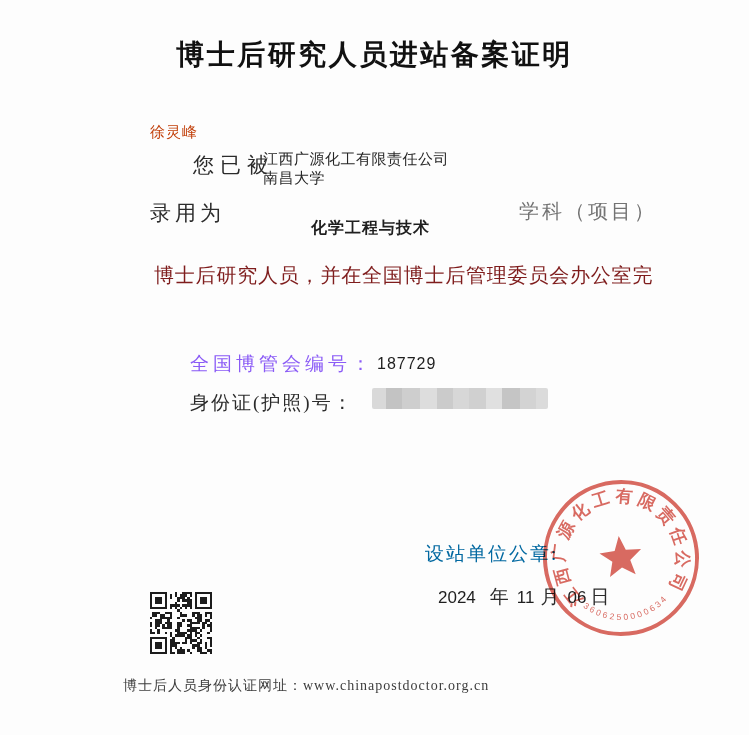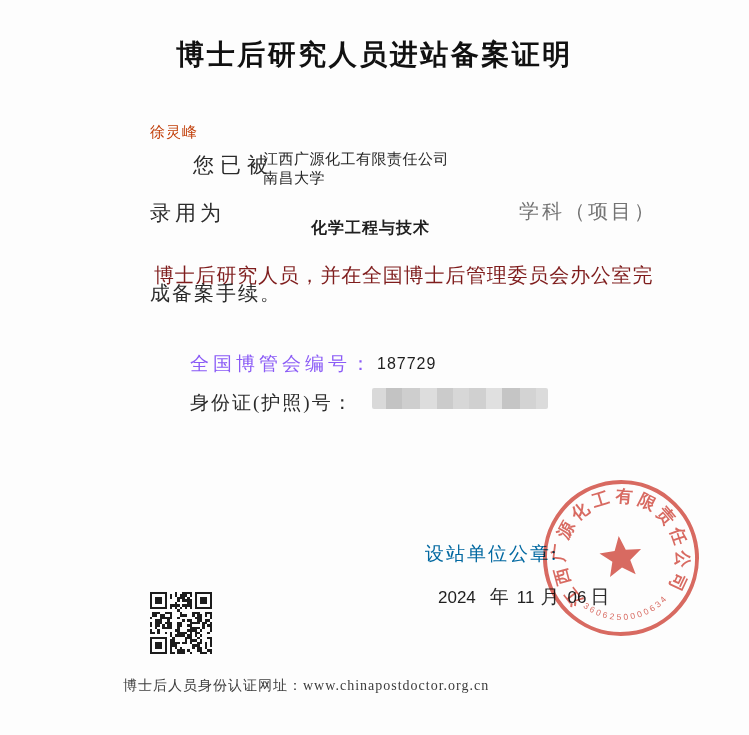--- a/index.html
+++ b/index.html
@@ -74,21 +74,20 @@
   <div class="abs org-block">
     <div class="org-line1">江西广源化工有限责任公司</div>
     <div class="org-line2">南昌大学</div>
   </div>
 
   <div class="abs recruited-as">录用为</div>
   <div class="abs discipline">化学工程与技术</div>
   <div class="abs discipline-suffix">学科（项目）</div>
 
   <div class="abs body-line1">博士后研究人员，并在全国博士后管理委员会办公室完</div>
-  <div class="abs body-line2">成备案手续。</div>
 
   <div class="abs field-row1-label">全国博管会编号：</div>
   <div class="abs field-row1-value">187729</div>
 
   <div class="abs field-row2-label">身份证(护照)号：</div>
   <div class="abs redacted"></div>
 
   <div class="abs seal-label">设站单位公章:</div>
 
   <div class="abs date-row">

